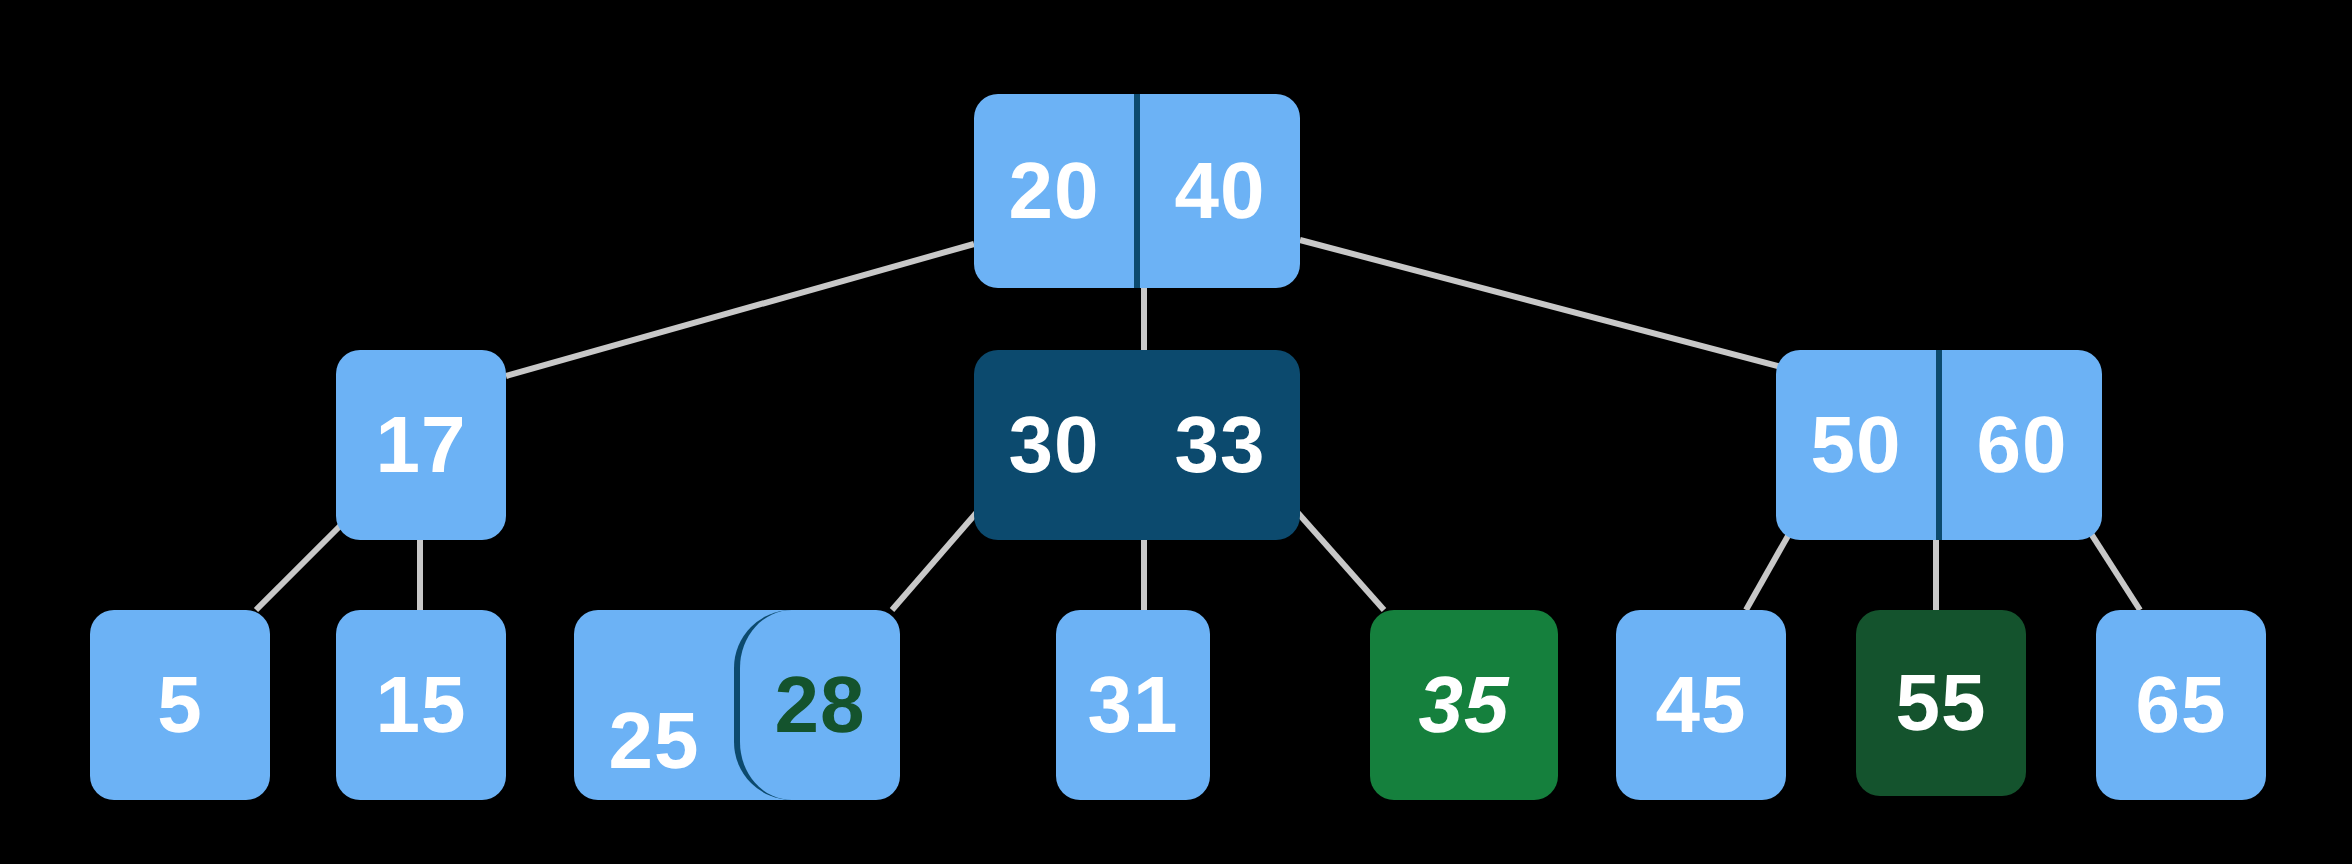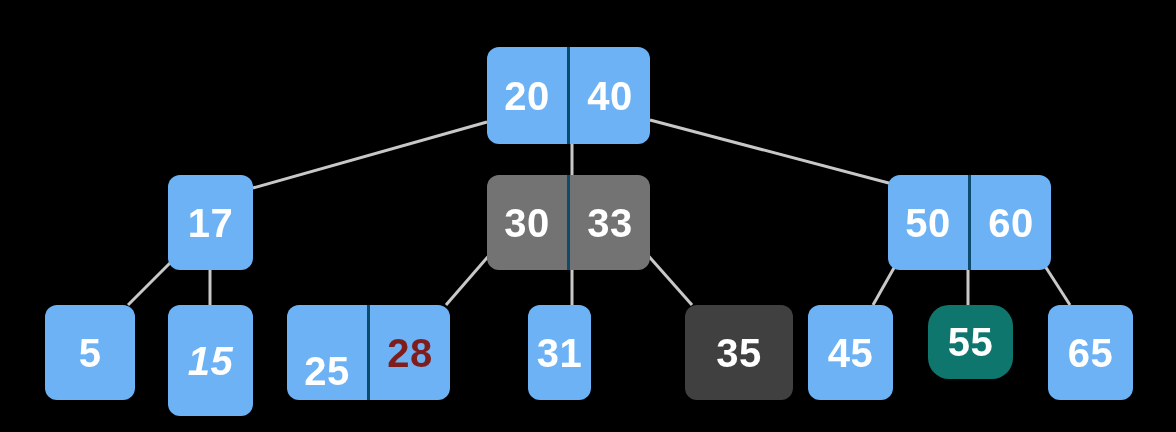--- a/index.html
+++ b/index.html
@@ -68,47 +68,47 @@
       <line x1="1036" y1="252" x2="1070" y2="305" stroke="#c8c8c8" stroke-width="3" stroke-linecap="butt"></line>
     </svg>
   <div id="node-layer">
       <div class="node" style="left: 487px; top: 47px; width: 163px; height: 97px; background: rgb(108, 178, 245);">
         <div class="cell" style="color: rgb(255, 255, 255);">20</div>
         <div class="cell" style="color: rgb(255, 255, 255);">40</div>
       </div>
       <div class="node" style="left: 168px; top: 175px; width: 85px; height: 95px; background: rgb(108, 178, 245);">
         <div class="cell" style="color: rgb(255, 255, 255);">17</div>
       </div>
-      <div class="node" style="left: 487px; top: 175px; width: 163px; height: 95px; background: #737373;">
+      <div class="node" style="left: 487px; top: 175px; width: 163px; height: 95px; background: #0c4a6e;">
         <div class="cell" style="color: rgb(255, 255, 255);">30</div>
         <div class="cell" style="color: rgb(255, 255, 255);">33</div>
       </div>
       <div class="node" style="left: 888px; top: 175px; width: 163px; height: 95px; background: rgb(108, 178, 245);">
         <div class="cell" style="color: rgb(255, 255, 255);">50</div>
         <div class="cell" style="color: rgb(255, 255, 255);">60</div>
       </div>
       <div class="node" style="left: 45px; top: 305px; width: 90px; height: 95px; background: rgb(108, 178, 245);">
         <div class="cell" style="color: rgb(255, 255, 255);">5</div>
       </div>
-      <div class="node" style="left: 168px; top: 305px; width: 85px; height: 111px; background: rgb(108, 178, 245); font-style: italic;">
+      <div class="node" style="left: 168px; top: 305px; width: 85px; height: 95px; background: rgb(108, 178, 245);">
         <div class="cell" style="color: rgb(255, 255, 255);">15</div>
       </div>
       <div class="node" style="left: 287px; top: 305px; width: 163px; height: 95px; background: rgb(108, 178, 245);">
         <div class="cell" style="color: rgb(255, 255, 255); margin-top: 36px;">25</div>
-        <div class="cell" style="color: #7f1d1d;">28</div>
+        <div class="cell" style="color: #14532d; border-radius: 29px;">28</div>
       </div>
-      <div class="node" style="left: 528px; top: 305px; width: 63px; height: 95px; background: rgb(108, 178, 245);">
+      <div class="node" style="left: 528px; top: 305px; width: 77px; height: 95px; background: rgb(108, 178, 245);">
         <div class="cell" style="color: rgb(255, 255, 255);">31</div>
       </div>
-      <div class="node" style="left: 685px; top: 305px; width: 108px; height: 95px; background: #404040;">
+      <div class="node" style="left: 685px; top: 305px; width: 94px; height: 95px; background: #15803d; font-style: italic;">
         <div class="cell" style="color: rgb(255, 255, 255);">35</div>
       </div>
       <div class="node" style="left: 808px; top: 305px; width: 85px; height: 95px; background: rgb(108, 178, 245);">
         <div class="cell" style="color: rgb(255, 255, 255);">45</div>
       </div>
-      <div class="node" style="left: 928px; top: 305px; width: 85px; height: 74px; background: #0f766e; border-radius: 21px;">
+      <div class="node" style="left: 928px; top: 305px; width: 85px; height: 93px; background: #14532d;">
         <div class="cell" style="color: rgb(255, 255, 255);">55</div>
       </div>
       <div class="node" style="left: 1048px; top: 305px; width: 85px; height: 95px; background: rgb(108, 178, 245);">
         <div class="cell" style="color: rgb(255, 255, 255);">65</div>
       </div>
     </div>
 </div>
 
 </body></html>

